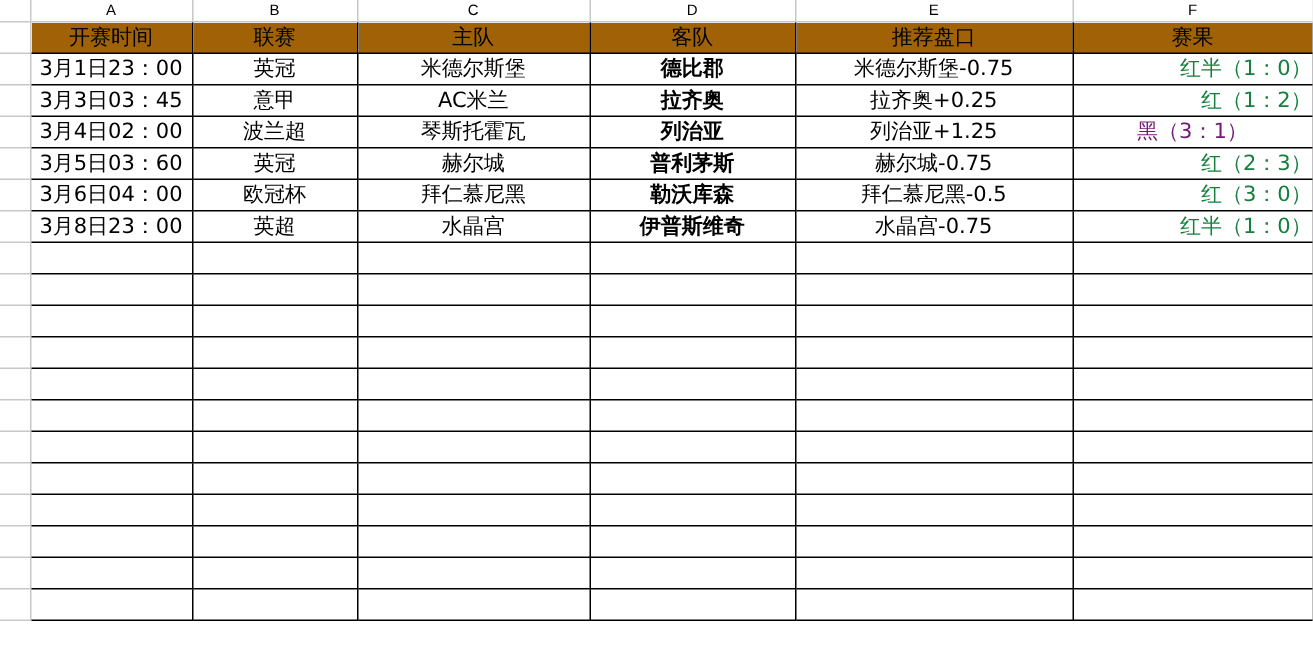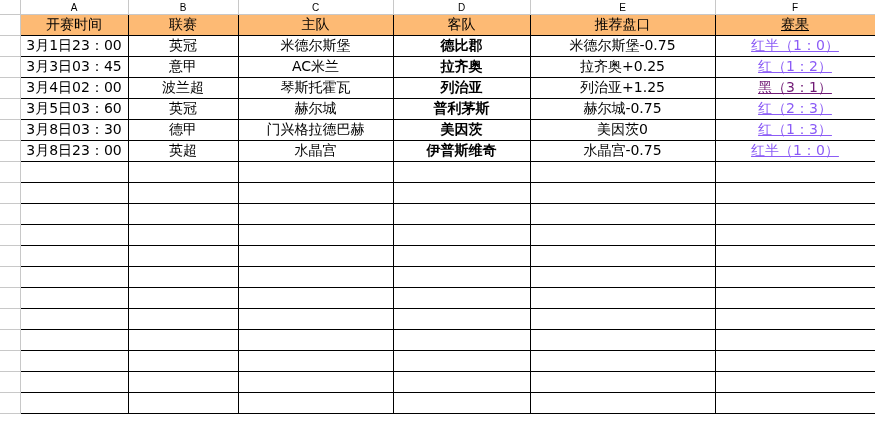--- a/index.html
+++ b/index.html
@@ -56,39 +56,40 @@
     text-align: center;
     vertical-align: middle;
     font-size: 14px;
     color: #000000;
     background: #ffffff;
     white-space: nowrap;
     overflow: hidden;
     font-family: "DejaVu Sans", sans-serif;
   }
   .cell.header {
-    background: #fdba74;
+    background: #a16207;
     font-weight: normal;
   }
   .cell.empty {
     border: 1px solid #000000;
   }
   .cell.result {
-    color: #8b5cf6;
+    color: #15803d;
+    text-align: right;
   }
   .cell.result-black {
     color: #701a75;
   }
   
   .c-a { width: 108px; }
   .c-b { width: 110px; }
   .c-c { width: 155px; }
   .c-d { width: 137px; font-weight: bold; }
   .c-e { width: 185px; }
-  .c-f { width: 160px; text-decoration: underline; }
+  .c-f { width: 160px; }
 </style>
 </head>
 <body>
 
 <div class="sheet">
   <table class="grid">
     <colgroup>
       <col style="width:20px">
       <col style="width:108px">
       <col style="width:110px">
@@ -150,26 +151,26 @@
         <td class="rowhead"></td>
         <td class="cell c-a">3月5日03：60</td>
         <td class="cell c-b">英冠</td>
         <td class="cell c-c">赫尔城</td>
         <td class="cell c-d">普利茅斯</td>
         <td class="cell c-e">赫尔城-0.75</td>
         <td class="cell c-f result">红（2：3）</td>
       </tr>
       <tr>
         <td class="rowhead"></td>
-        <td class="cell c-a">3月8日03：30</td>
-        <td class="cell c-b">德甲</td>
-        <td class="cell c-c">门兴格拉德巴赫</td>
-        <td class="cell c-d">美因茨</td>
-        <td class="cell c-e">美因茨0</td>
-        <td class="cell c-f result">红（1：3）</td>
+        <td class="cell c-a">3月6日04：00</td>
+        <td class="cell c-b">欧冠杯</td>
+        <td class="cell c-c">拜仁慕尼黑</td>
+        <td class="cell c-d">勒沃库森</td>
+        <td class="cell c-e">拜仁慕尼黑-0.5</td>
+        <td class="cell c-f result">红（3：0）</td>
       </tr>
       <tr>
         <td class="rowhead"></td>
         <td class="cell c-a">3月8日23：00</td>
         <td class="cell c-b">英超</td>
         <td class="cell c-c">水晶宫</td>
         <td class="cell c-d">伊普斯维奇</td>
         <td class="cell c-e">水晶宫-0.75</td>
         <td class="cell c-f result">红半（1：0）</td>
       </tr>

